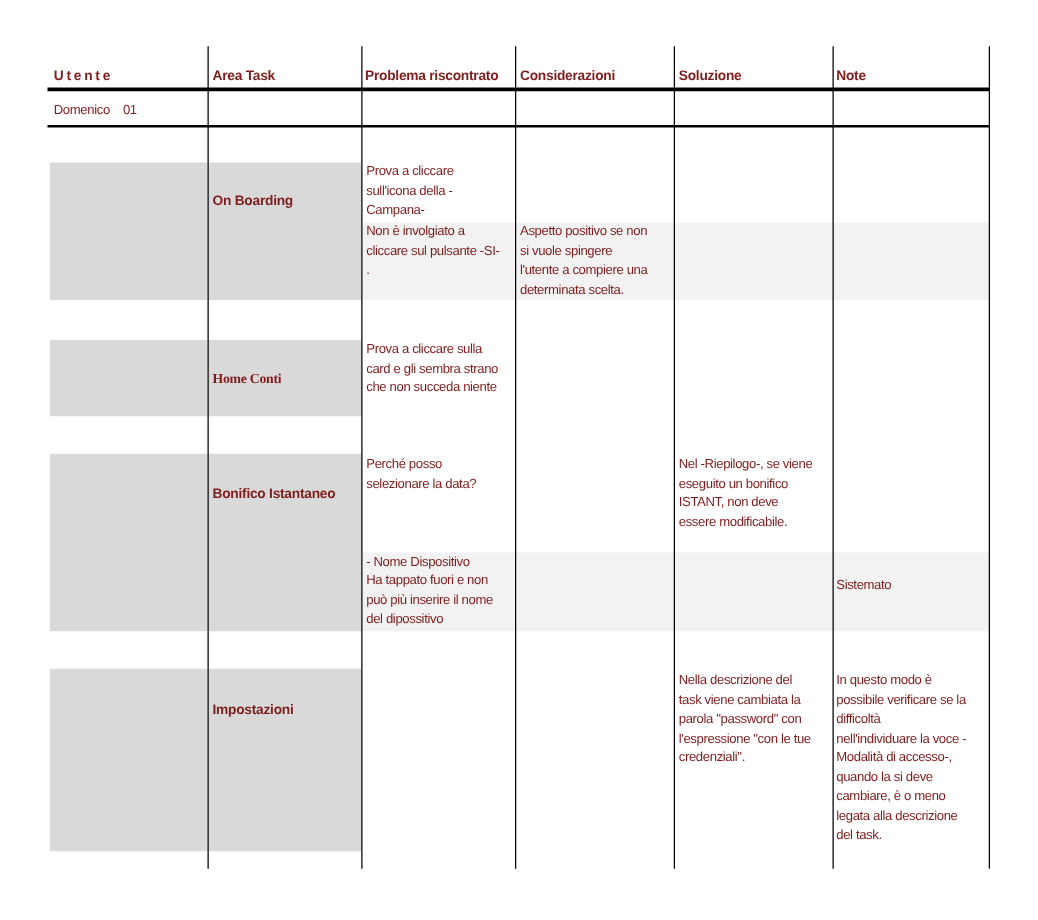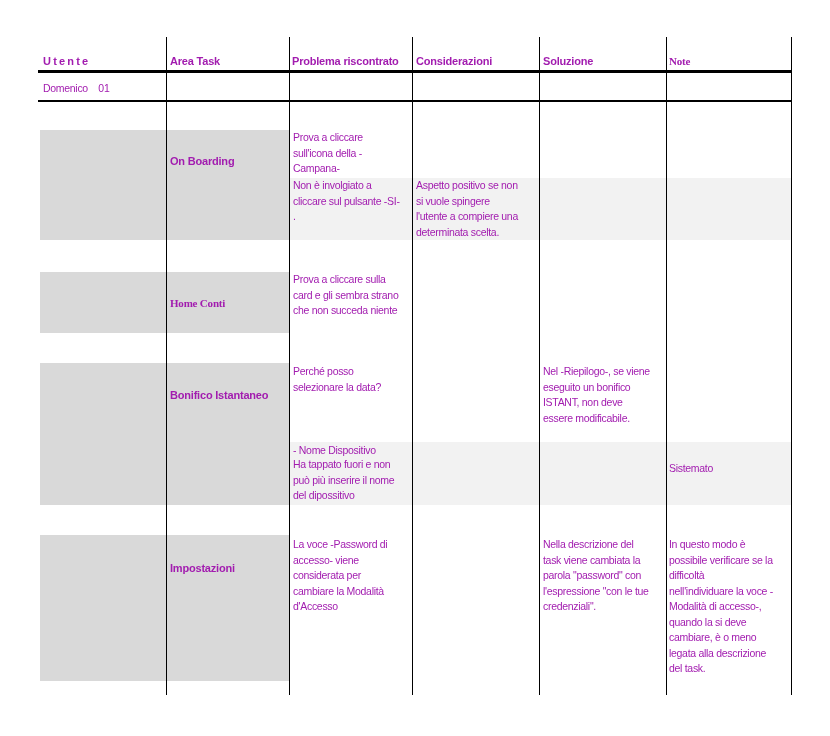--- a/index.html
+++ b/index.html
@@ -1,18 +1,18 @@
 <!DOCTYPE html>
 <html><head>
 <meta charset="utf-8">
 <style>
   html,body{margin:0;padding:0;background:#ffffff;}
   .canvas{
     position:relative;width:830px;height:736px;background:#ffffff;overflow:hidden;
-    font-family:"Liberation Sans","DejaVu Sans",sans-serif;color:#a21caf;
+    font-family:"Liberation Sans","DejaVu Sans",sans-serif;color:#7f1d1d;
   }
   .vline{position:absolute;top:37px;height:658px;width:1px;background:#000;}
   .hl{position:absolute;background:#000;}
   .fill{position:absolute;}
   .fill-dark{background:#d9d9d9;}
   .fill-light{background:#f2f2f2;}
   .cell{
     position:absolute;white-space:pre;
     font-size:10.5px;line-height:15.5px;letter-spacing:-0.3px;
   }
@@ -51,21 +51,21 @@
   <div class="vline" style="left:791px;"></div>
 
   <div class="hl" style="left:38px;top:70px;width:754px;height:3px;"></div>
   <div class="hl" style="left:38px;top:100px;width:754px;height:2px;"></div>
 
   <div class="hdr hdr-utente" style="left:43px;top:54px;">Utente</div>
   <div class="hdr" style="left:170px;top:54px;">Area Task</div>
   <div class="hdr" style="left:292px;top:54px;text-align:right;">Problema riscontrato</div>
   <div class="hdr" style="left:416px;top:54px;">Considerazioni</div>
   <div class="hdr" style="left:543px;top:54px;">Soluzione</div>
-  <div class="hdr" style="left:669px;top:54px;font-family:Liberation Serif, serif;">Note</div>
+  <div class="hdr" style="left:669px;top:54px;">Note</div>
 
   <div class="cell" style="left:43px;top:81px;">Domenico    01</div>
 
   <div class="cell area-label" style="left:170px;top:130px;">On Boarding</div>
   <div class="cell" style="left:293px;top:130px;">Prova a cliccare
 sull'icona della -
 Campana-</div>
   <div class="cell" style="left:293px;top:178px;">Non è involgiato a
 cliccare sul pulsante -SI-
 .</div>
@@ -86,25 +86,20 @@
 eseguito un bonifico
 ISTANT, non deve
 essere modificabile.</div>
   <div class="cell italic" style="left:293px;top:443px;">- Nome Dispositivo</div>
   <div class="cell" style="left:293px;top:457px;">Ha tappato fuori e non
 può più inserire il nome
 del dipossitivo</div>
   <div class="cell" style="left:669px;top:461px;">Sistemato</div>
 
   <div class="cell area-label" style="left:170px;top:537px;">Impostazioni</div>
-  <div class="cell" style="left:293px;top:537px;">La voce -Password di
-accesso- viene
-considerata per
-cambiare la Modalità
-d'Accesso</div>
   <div class="cell" style="left:543px;top:537px;">Nella descrizione del
 task viene cambiata la
 parola "password" con
 l'espressione "con le tue
 credenziali".</div>
   <div class="cell" style="left:669px;top:537px;">In questo modo è
 possibile verificare se la
 difficoltà
 nell'individuare la voce -
 Modalità di accesso-,

